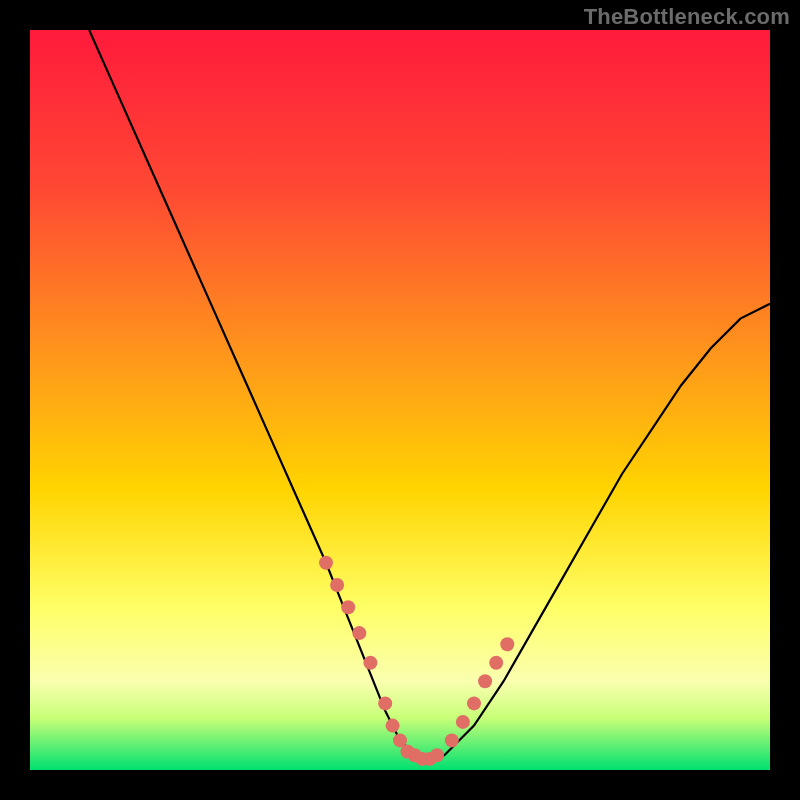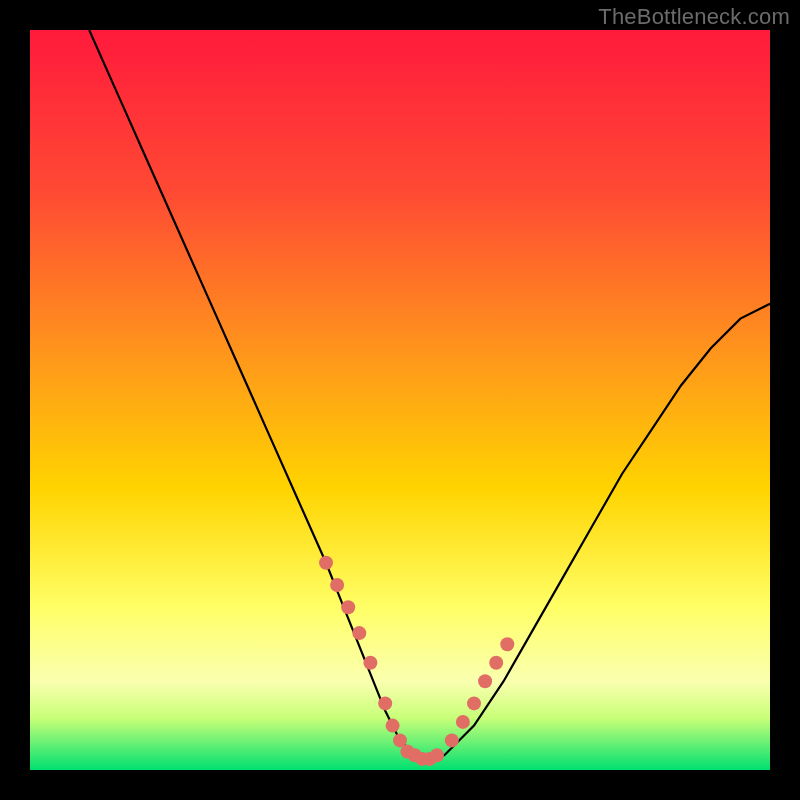--- a/index.html
+++ b/index.html
@@ -26,21 +26,21 @@
     width: 740px;
     height: 740px;
     overflow: hidden;
   }
   .watermark {
     position: absolute;
     top: 4px;
     right: 10px;
     color: #6b6b6b;
     font-size: 22px;
-    font-weight: 400;
+    font-weight: 700;
     letter-spacing: 0.2px;
     font-family: Arial, Helvetica, sans-serif;
   }
   svg { display: block; }
 </style>
 </head>
 <body>
 
 <div class="frame">
   <div class="watermark">TheBottleneck.com</div>

